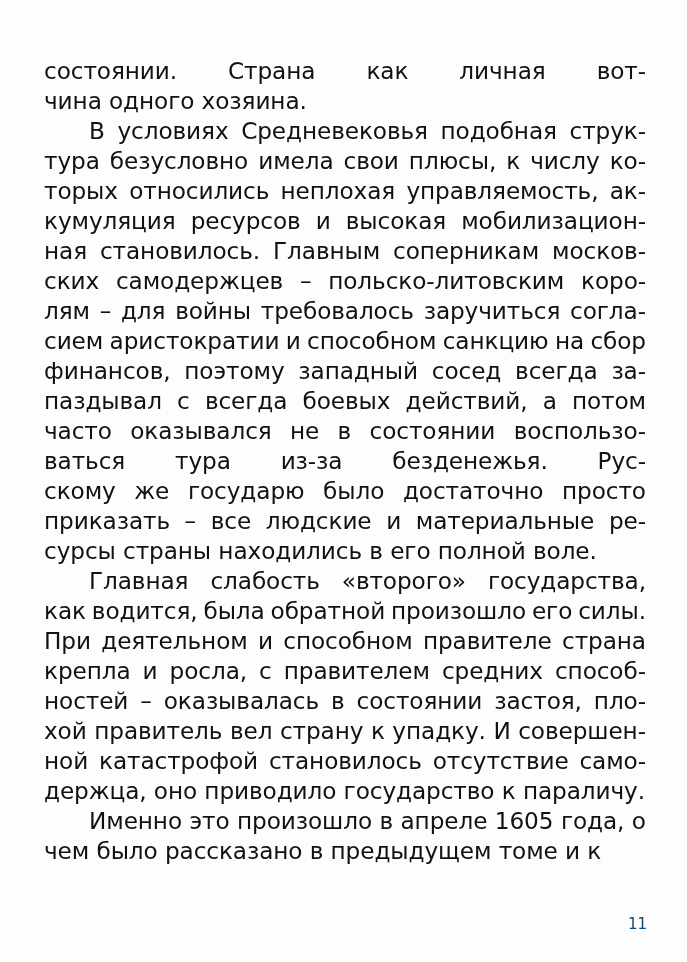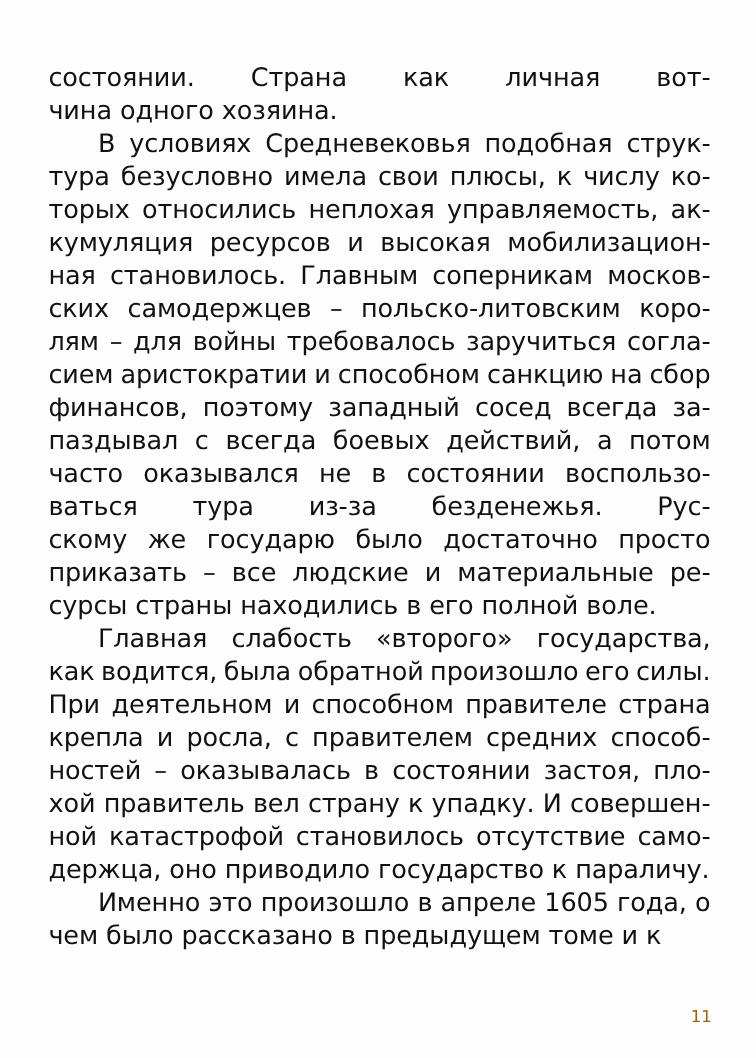--- a/index.html
+++ b/index.html
@@ -68,21 +68,21 @@
   }
 
   .folio {
     position: absolute;
     left: 628px;
     top: 914px;
     width: 40px;
     text-align: left;
     font-size: 15px;
     line-height: 20px;
-    color: #a16207;
+    color: #0c4a6e;
     font-family: "DejaVu Sans", sans-serif;
   }
 </style>
 </head>
 <body>
 
 <div class="page">
   <div class="text-column" id="text-column">
       <div class="line justify">
         <span>состоянии.</span>

